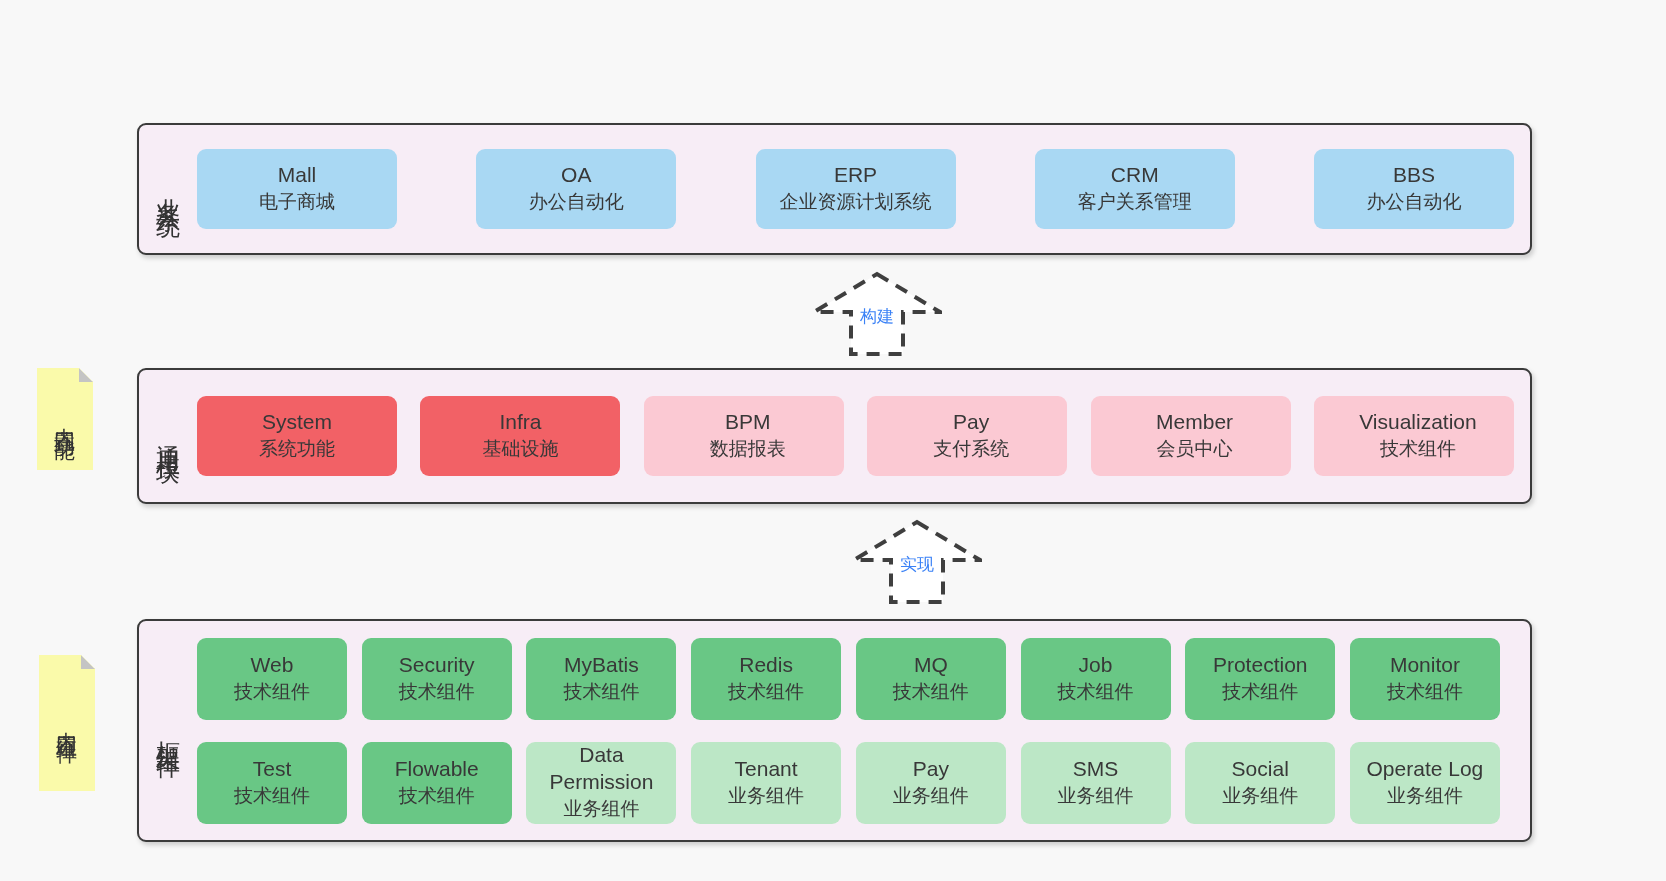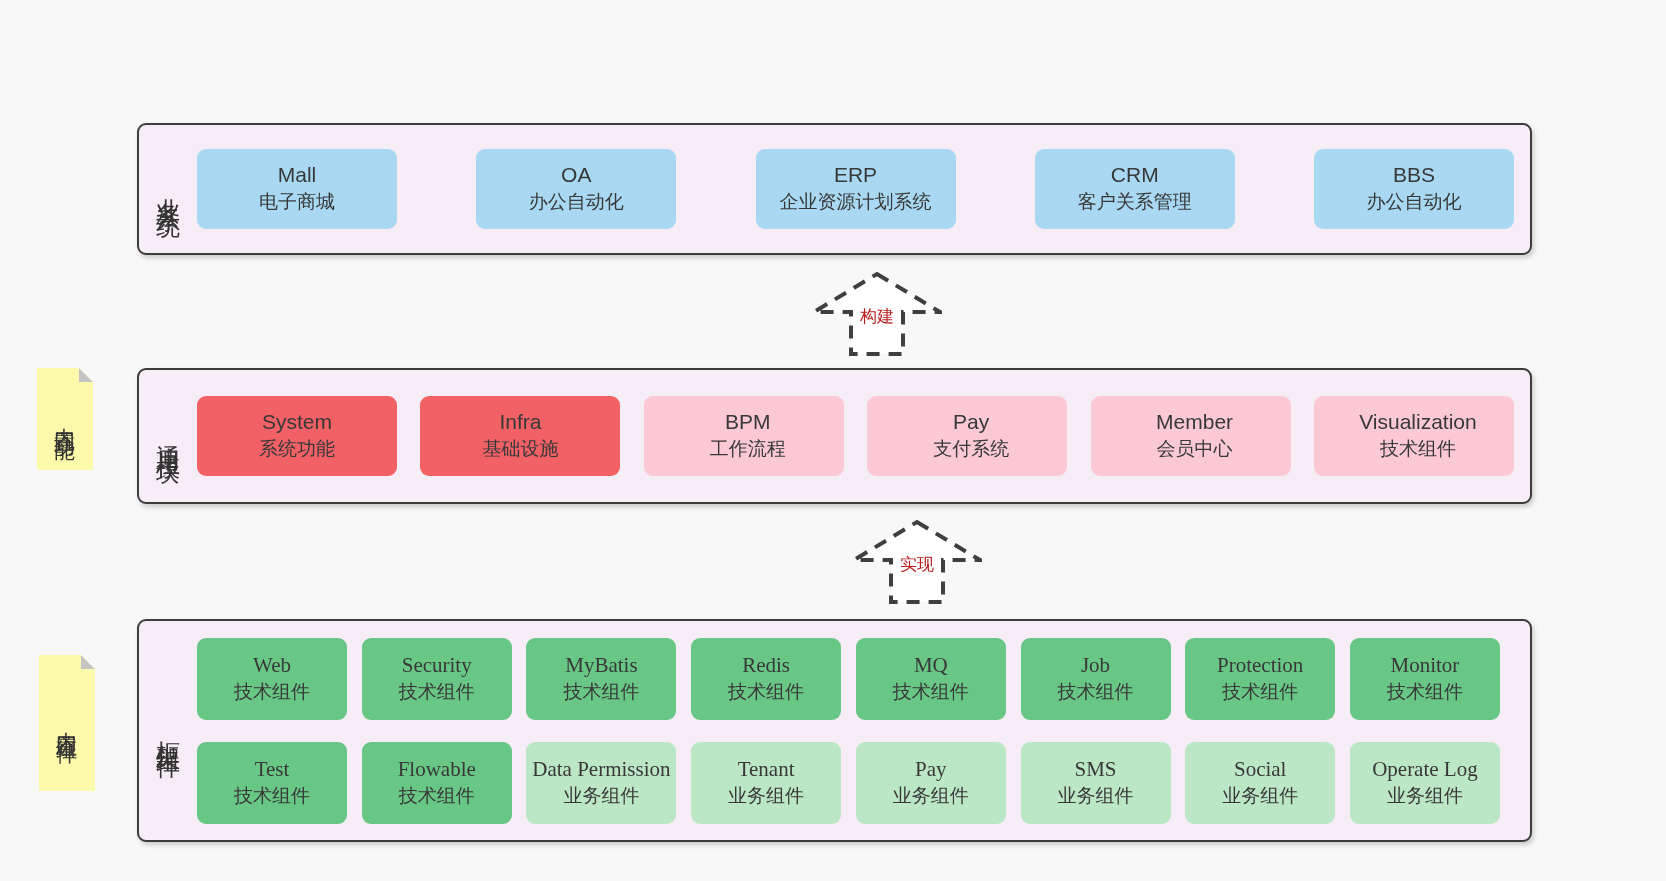--- a/index.html
+++ b/index.html
@@ -9,21 +9,21 @@
     font-family:"Liberation Sans","DejaVu Sans",sans-serif;
   }
   .band{
     position:absolute;left:93px;width:1395px;box-sizing:border-box;
     background:#f7edf6;border:2px solid #3b3b3b;border-radius:9px;
     box-shadow:2px 3px 5px rgba(0,0,0,.18);
     display:flex;z-index:1;margin-left:44px;
   }
   #band-business{top:123px;height:132px;}
   #band-common{top:368px;height:136px;}
-  #band-framework{top:619px;height:223px;font-family:Liberation Serif, serif;}
+  #band-framework{top:619px;height:223px;}
   .band-label{width:58px;flex:0 0 58px;display:flex;align-items:center;justify-content:center;}
   .vtext{
     writing-mode:vertical-rl;text-orientation:upright;
     font-size:24px;letter-spacing:5px;color:#333;line-height:1;
   }
   .row6{flex:1;display:flex;justify-content:space-between;align-items:center;padding-right:16px;}
   .rows8{flex:1;display:flex;flex-direction:column;justify-content:center;gap:22px;padding-right:30px;}
   .row8{display:flex;justify-content:space-between;}
   .box{
     border-radius:9px;display:flex;flex-direction:column;
@@ -52,21 +52,21 @@
     position:absolute;top:0;right:0;width:14px;height:14px;background:#c4c4c4;
     clip-path:polygon(0 0, 100% 100%, 0 100%);
   }
   .arrow{position:absolute;width:130px;height:86px;z-index:2;}
   #arrow-build{left:812px;top:271px;}
   #arrow-implement{left:852px;top:519px;}
   .arrow svg{display:block;}
   .arrow-label{
     position:absolute;left:50%;top:54%;transform:translate(-50%,-50%);
     background:#ffffff;font-size:17px;line-height:1.2;padding:2px 5px;
-    color:#b91c1c;white-space:nowrap;
+    color:#3b82f6;white-space:nowrap;
   }
 </style>
 </head>
 <body>
 
 <div class="band" id="band-business">
   <div class="band-label">
     <span class="vtext">业务系统</span>
   </div>
   <div class="row6">
@@ -113,21 +113,21 @@
     <div class="box box6 red">
       <span class="en">System</span>
       <span class="cn">系统功能</span>
     </div>
     <div class="box box6 red">
       <span class="en">Infra</span>
       <span class="cn">基础设施</span>
     </div>
     <div class="box box6 pink">
       <span class="en">BPM</span>
-      <span class="cn">工作流程</span>
+      <span class="cn">数据报表</span>
     </div>
     <div class="box box6 pink">
       <span class="en">Pay</span>
       <span class="cn">支付系统</span>
     </div>
     <div class="box box6 pink">
       <span class="en">Member</span>
       <span class="cn">会员中心</span>
     </div>
     <div class="box box6 pink">

